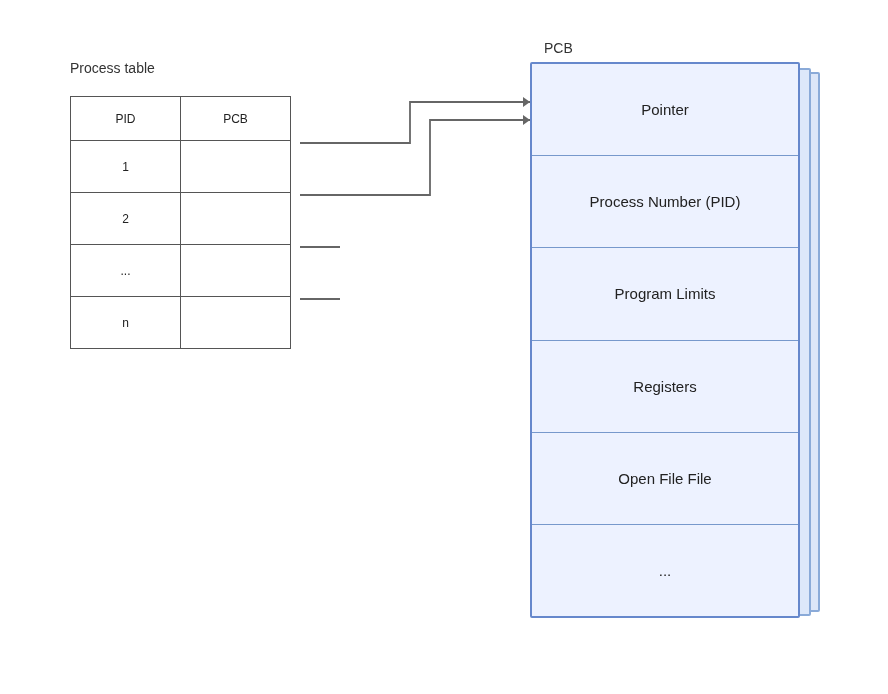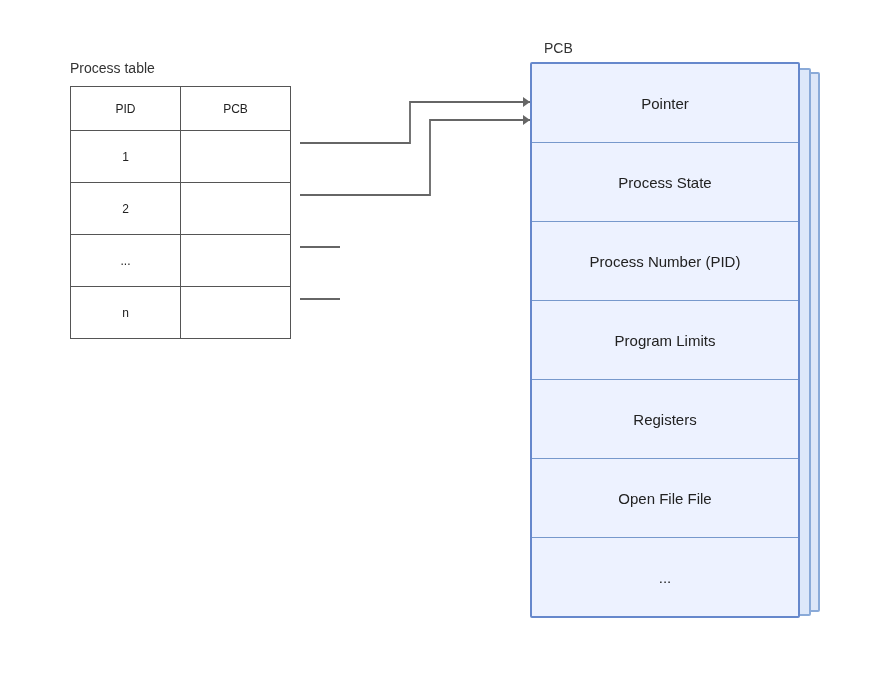--- a/index.html
+++ b/index.html
@@ -25,21 +25,21 @@
     
     .process-table-section {
       position: absolute;
       top: 20px;
       left: 30px;
     }
 
     .process-table-label {
       font-size: 14px;
       color: #333;
-      margin-bottom: 10px;
+      margin-bottom: 20px;
     }
 
     .process-table {
       border-collapse: collapse;
       border: 1.5px solid #555;
     }
 
     .process-table th,
     .process-table td {
       border: 1.5px solid #555;
@@ -178,21 +178,20 @@
     </table>
   </div>
 
   <div class="pcb-section">
     <div class="pcb-label">PCB</div>
     <div class="pcb-stack">
       <div class="pcb-layer pcb-layer-back2"></div>
       <div class="pcb-layer pcb-layer-back1"></div>
       <div class="pcb-layer pcb-layer-front" id="pcb-rows-container">
       <div class="pcb-row">Pointer</div>
-          <div class="pcb-row">Process State</div>
           <div class="pcb-row">Process Number (PID)</div>
           <div class="pcb-row">Program Limits</div>
           <div class="pcb-row">Registers</div>
           <div class="pcb-row">Open File File</div>
           <div class="pcb-row">...</div>
         </div>
     </div>
   </div>
 
   <svg class="connector-svg" viewBox="0 0 820 620">

